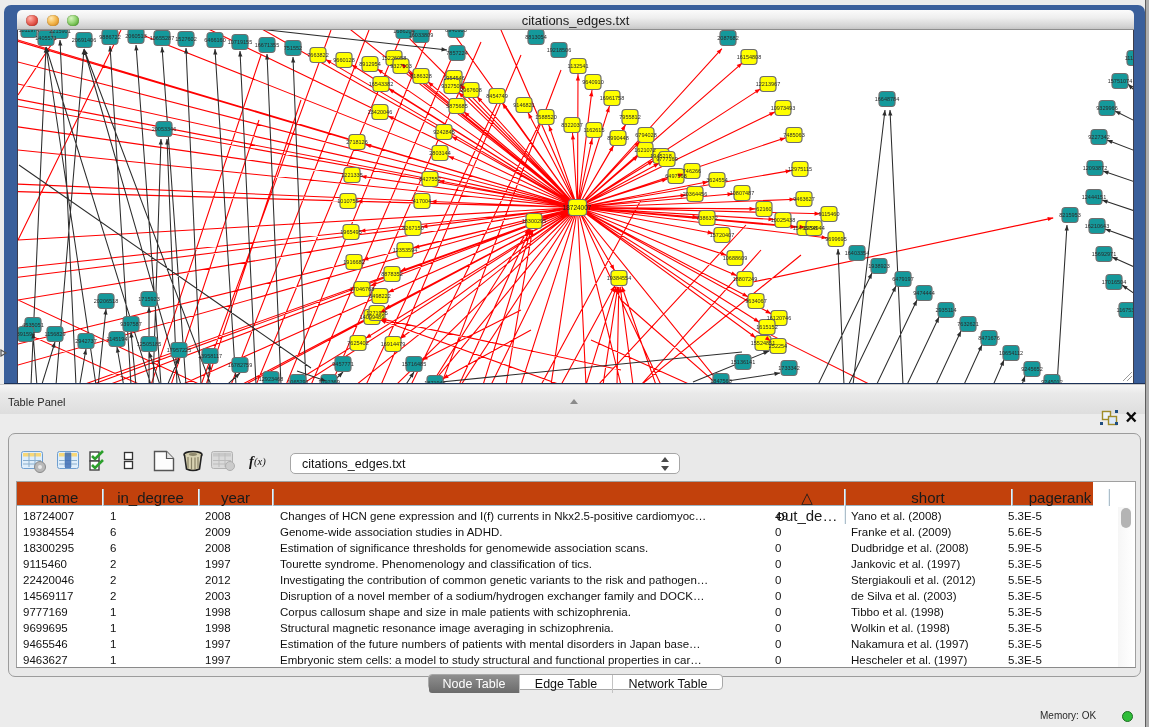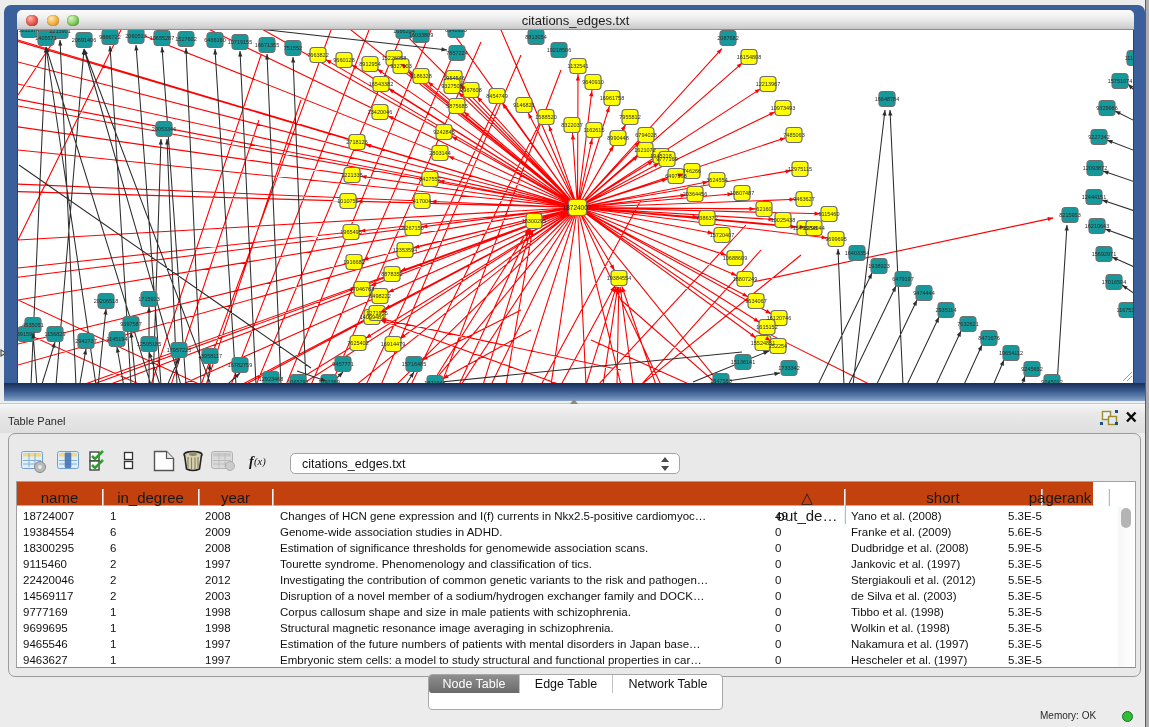--- a/index.html
+++ b/index.html
@@ -10,37 +10,37 @@
 #titlebar .t{position:absolute;left:0;right:0;top:3px;text-align:center;font-size:13px;color:#1c1c1c}
 .tl{position:absolute;top:4.5px;width:11.5px;height:11.5px;border-radius:50%;box-shadow:inset 0 0 0 1px rgba(60,25,15,.45), inset 0 2px 2px rgba(255,255,255,.55)}
 #tlr{left:9px;background:radial-gradient(circle at 35% 30%,#ffb7ae,#ee6e63 40%,#d13b30 75%,#8f1f16);box-shadow:inset 0 0 1px #7a1a12}
 #tlo{left:30px;background:radial-gradient(circle at 35% 30%,#ffe9b5,#f7c05c 40%,#e1962b 75%,#9c6511);box-shadow:inset 0 0 1px #8a5a0e}
 #tlg{left:50px;background:radial-gradient(circle at 35% 30%,#d7f3c0,#9ad97a 40%,#5fae3c 75%,#36711c);box-shadow:inset 0 0 1px #2f6519}
 #canvas{left:17px;top:30px;width:1117px;height:353px;background:#fff;overflow:hidden;border-left:1px solid #3c3c4a;border-right:1px solid #3c3c4a}
 
 #rstrip{left:1145px;top:0;width:4px;height:727px;background:#aeaeae;border-left:1px solid #5c5c5c}
 #topstrip{left:0;top:0;width:1145px;height:5px;background:#ececec}
 
-#pstrip{left:0;top:403px;width:1145px;height:30px;background:linear-gradient(#f6f6f6,#e9e9e9 30%,#dedede);border-top:1px solid #c9c9c9}
+#pstrip{left:0;top:384px;width:1145px;height:30px;background:linear-gradient(#f6f6f6,#e9e9e9 30%,#dedede);border-top:1px solid #c9c9c9}
 #pstrip .t{position:absolute;left:8px;top:11px;font-size:11px;color:#2a2a2a}
 #caret{left:570px;top:399px;width:0;height:0;border-left:4px solid transparent;border-right:4px solid transparent;border-bottom:5px solid #8a8a8a}
 #box{left:8px;top:433px;width:1133px;height:244px;background:#e9e9e9;border:1px solid #9c9c9c;border-radius:7px}
 #combo{left:290px;top:453px;width:390px;height:21px;background:#fff;border:1px solid #a6a6a6;border-radius:5px}
 #combo .t{position:absolute;left:11px;top:3px;font-size:12.5px;color:#111}
 #table{left:16px;top:481px;width:1120px;height:187px;background:#fff;border:1px solid #a0a0a0;border-bottom:1px solid #8a8a8a}
 #thead{position:absolute;left:0;top:0;width:1076px;height:24px;background:#c2410c;border-bottom:1px solid #9db4c2;font-size:15px;color:#1a1a1a}
 #thead span{position:absolute;top:7px;text-align:center;border-right:1px solid #e8f2f8;box-shadow:1px 0 0 #aebec9}
 .tr{position:absolute;left:0;width:1110px;height:16px;font-size:11.5px;color:#111;white-space:nowrap}
 .tr span{position:absolute;top:1px}
 .c0{left:6px}.c1{left:93px}.c2{left:188px}.c3{left:263px}.c4{left:758px}
 .c5{left:834px}.c6{left:991px}
 #sbar{position:absolute;right:1px;top:25px;width:16px;height:160px;background:linear-gradient(90deg,#f6f6f6,#fff)}
 #sthumb{position:absolute;right:3px;top:1px;width:10px;height:20px;border-radius:5px;background:#b4b4b4}
 
-#tabs{left:428px;top:674px;width:295px;height:36px;background:#fff;border:1px solid #a8a8a8;border-radius:4px;font-size:12.5px}
+#tabs{left:428px;top:674px;width:295px;height:16px;background:#fff;border:1px solid #a8a8a8;border-radius:4px;font-size:12.5px}
 #tabs .seg{position:absolute;top:0;height:18px;padding-top:2px;text-align:center;color:#111}
 #tabs #tseg1{left:0;width:90px;background:linear-gradient(#8f8f8f,#6a6a6a);color:#fff;border-radius:3px 0 0 3px}
 #tseg2{left:90px;width:93px;border-left:1px solid #c3c3c3}
 #tseg3{left:183px;width:111px;border-left:1px solid #c3c3c3}
 #mem{left:1040px;top:710px;width:80px;font-size:10px;color:#2a2a2a}
 #memdot{left:1122px;top:711px;width:11px;height:11px;border-radius:50%;background:#2fbe39;border:1px solid #1e6e22}
 </style></head>
 <body>
 <div class="abs" id="topstrip"></div>
 <div class="abs" id="frame"></div>
@@ -547,21 +547,21 @@
 <path d="M6 1 L10 6 L2 6 Z" fill="#4a4a4a"></path>
       <path d="M6 15 L10 10 L2 10 Z" fill="#4a4a4a"></path>
     </svg>
   </div>
 <div class="abs" id="table">
  <div id="thead">
   <span style="left:0;width:86px">name</span>
       <span style="left:86px;width:96px">in_degree</span>
   <span style="left:182px;width:74px">year</span>
   <span style="left:753px;width:75px">△ out_de…</span>
-      <span style="left:828px;width:197px">short</span>
+      <span style="left:828px;width:167px">short</span>
   <span style="left:995px;width:97px">pagerank</span>
  </div>
  <div class="tr" style="top:27px">
       <span class="c0">18724007</span>
       <span class="c1">1</span>
       <span class="c2">2008</span>
       <span class="c3">Changes of HCN gene expression and I(f) currents in Nkx2.5-positive cardiomyoc…</span>
       <span class="c4">49</span>
       <span class="c5">Yano et al. (2008)</span>
       <span class="c6">5.3E-5</span>

